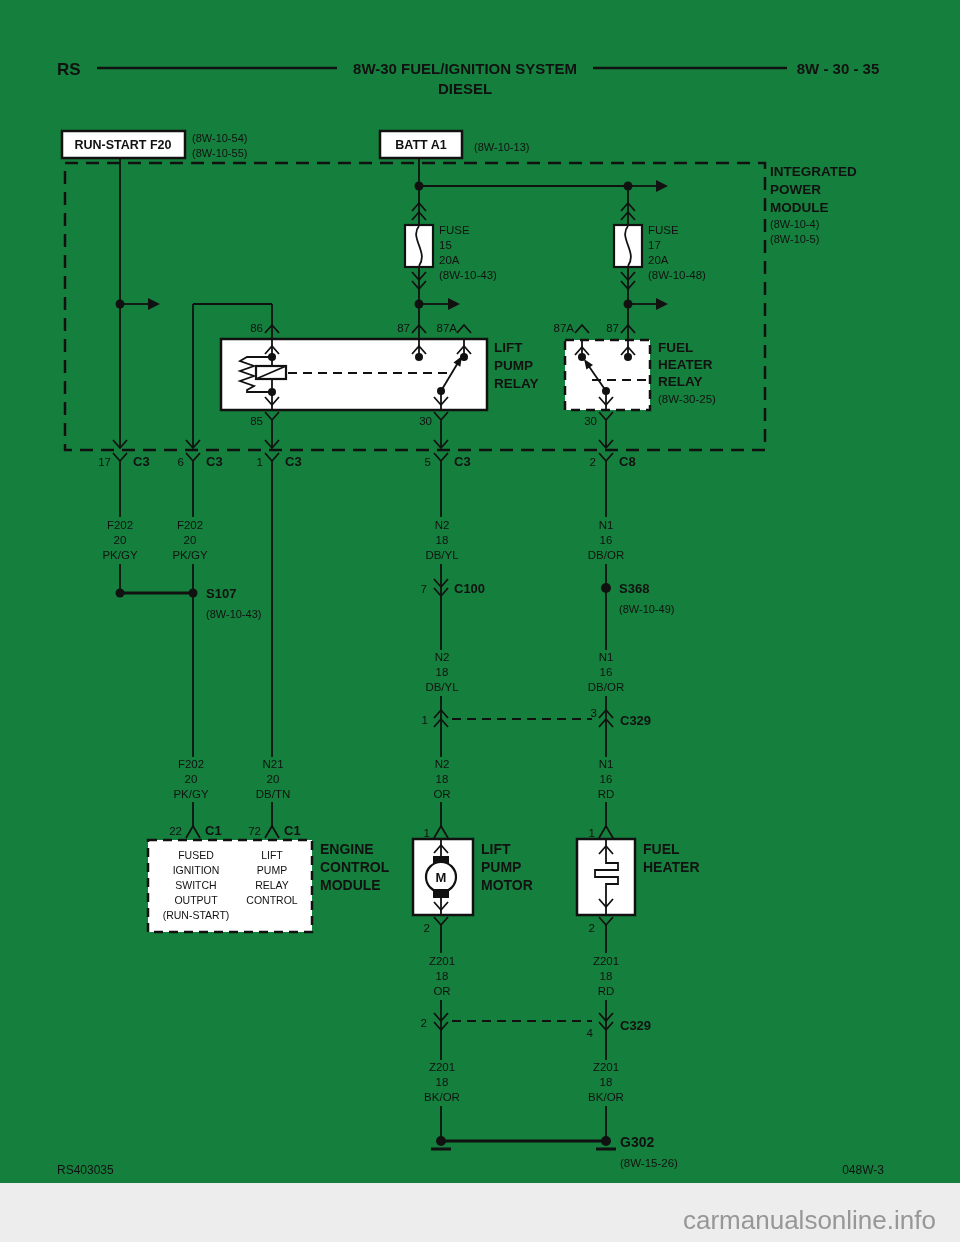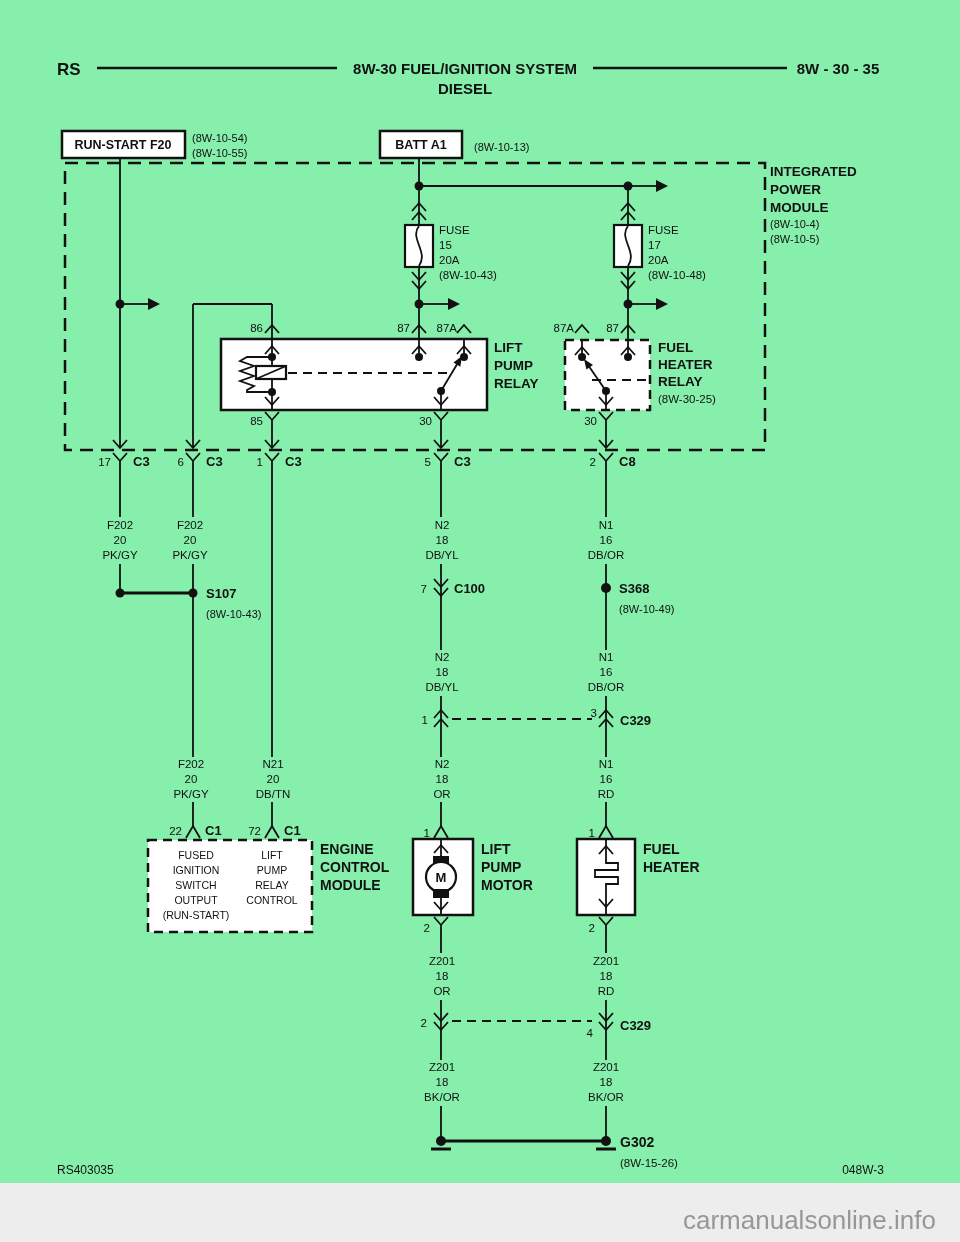--- a/index.html
+++ b/index.html
@@ -1,16 +1,16 @@
 <!DOCTYPE html>
 <html><head>
 <meta charset="utf-8">
 <style>
   html,body{margin:0;padding:0;background:#fff;}
-  .page{position:relative;width:960px;height:1242px;background:#86efac;font-family:"Liberation Sans",sans-serif;}
+  .page{position:relative;width:960px;height:1242px;background:#15803d;font-family:"Liberation Sans",sans-serif;}
   svg{display:block;}
   svg text{font-family:"Liberation Sans",sans-serif;fill:#111;}
   .b{font-weight:bold;}
   .t10{font-size:10.5px;} .t11{font-size:11px;} .t115{font-size:11.5px;}
   .t12{font-size:12px;} .t125{font-size:12.5px;} .t13{font-size:13px;}
   .t135{font-size:13.5px;} .t14{font-size:14px;} .t15{font-size:15px;} .t17{font-size:17px;}
   .wm{font-size:26px;fill:#979797;}
   .w{stroke:#111;stroke-width:1.8;fill:none;}
   .w2{stroke:#111;stroke-width:2.2;fill:none;}
   .w25{stroke:#111;stroke-width:2.5;fill:none;}

